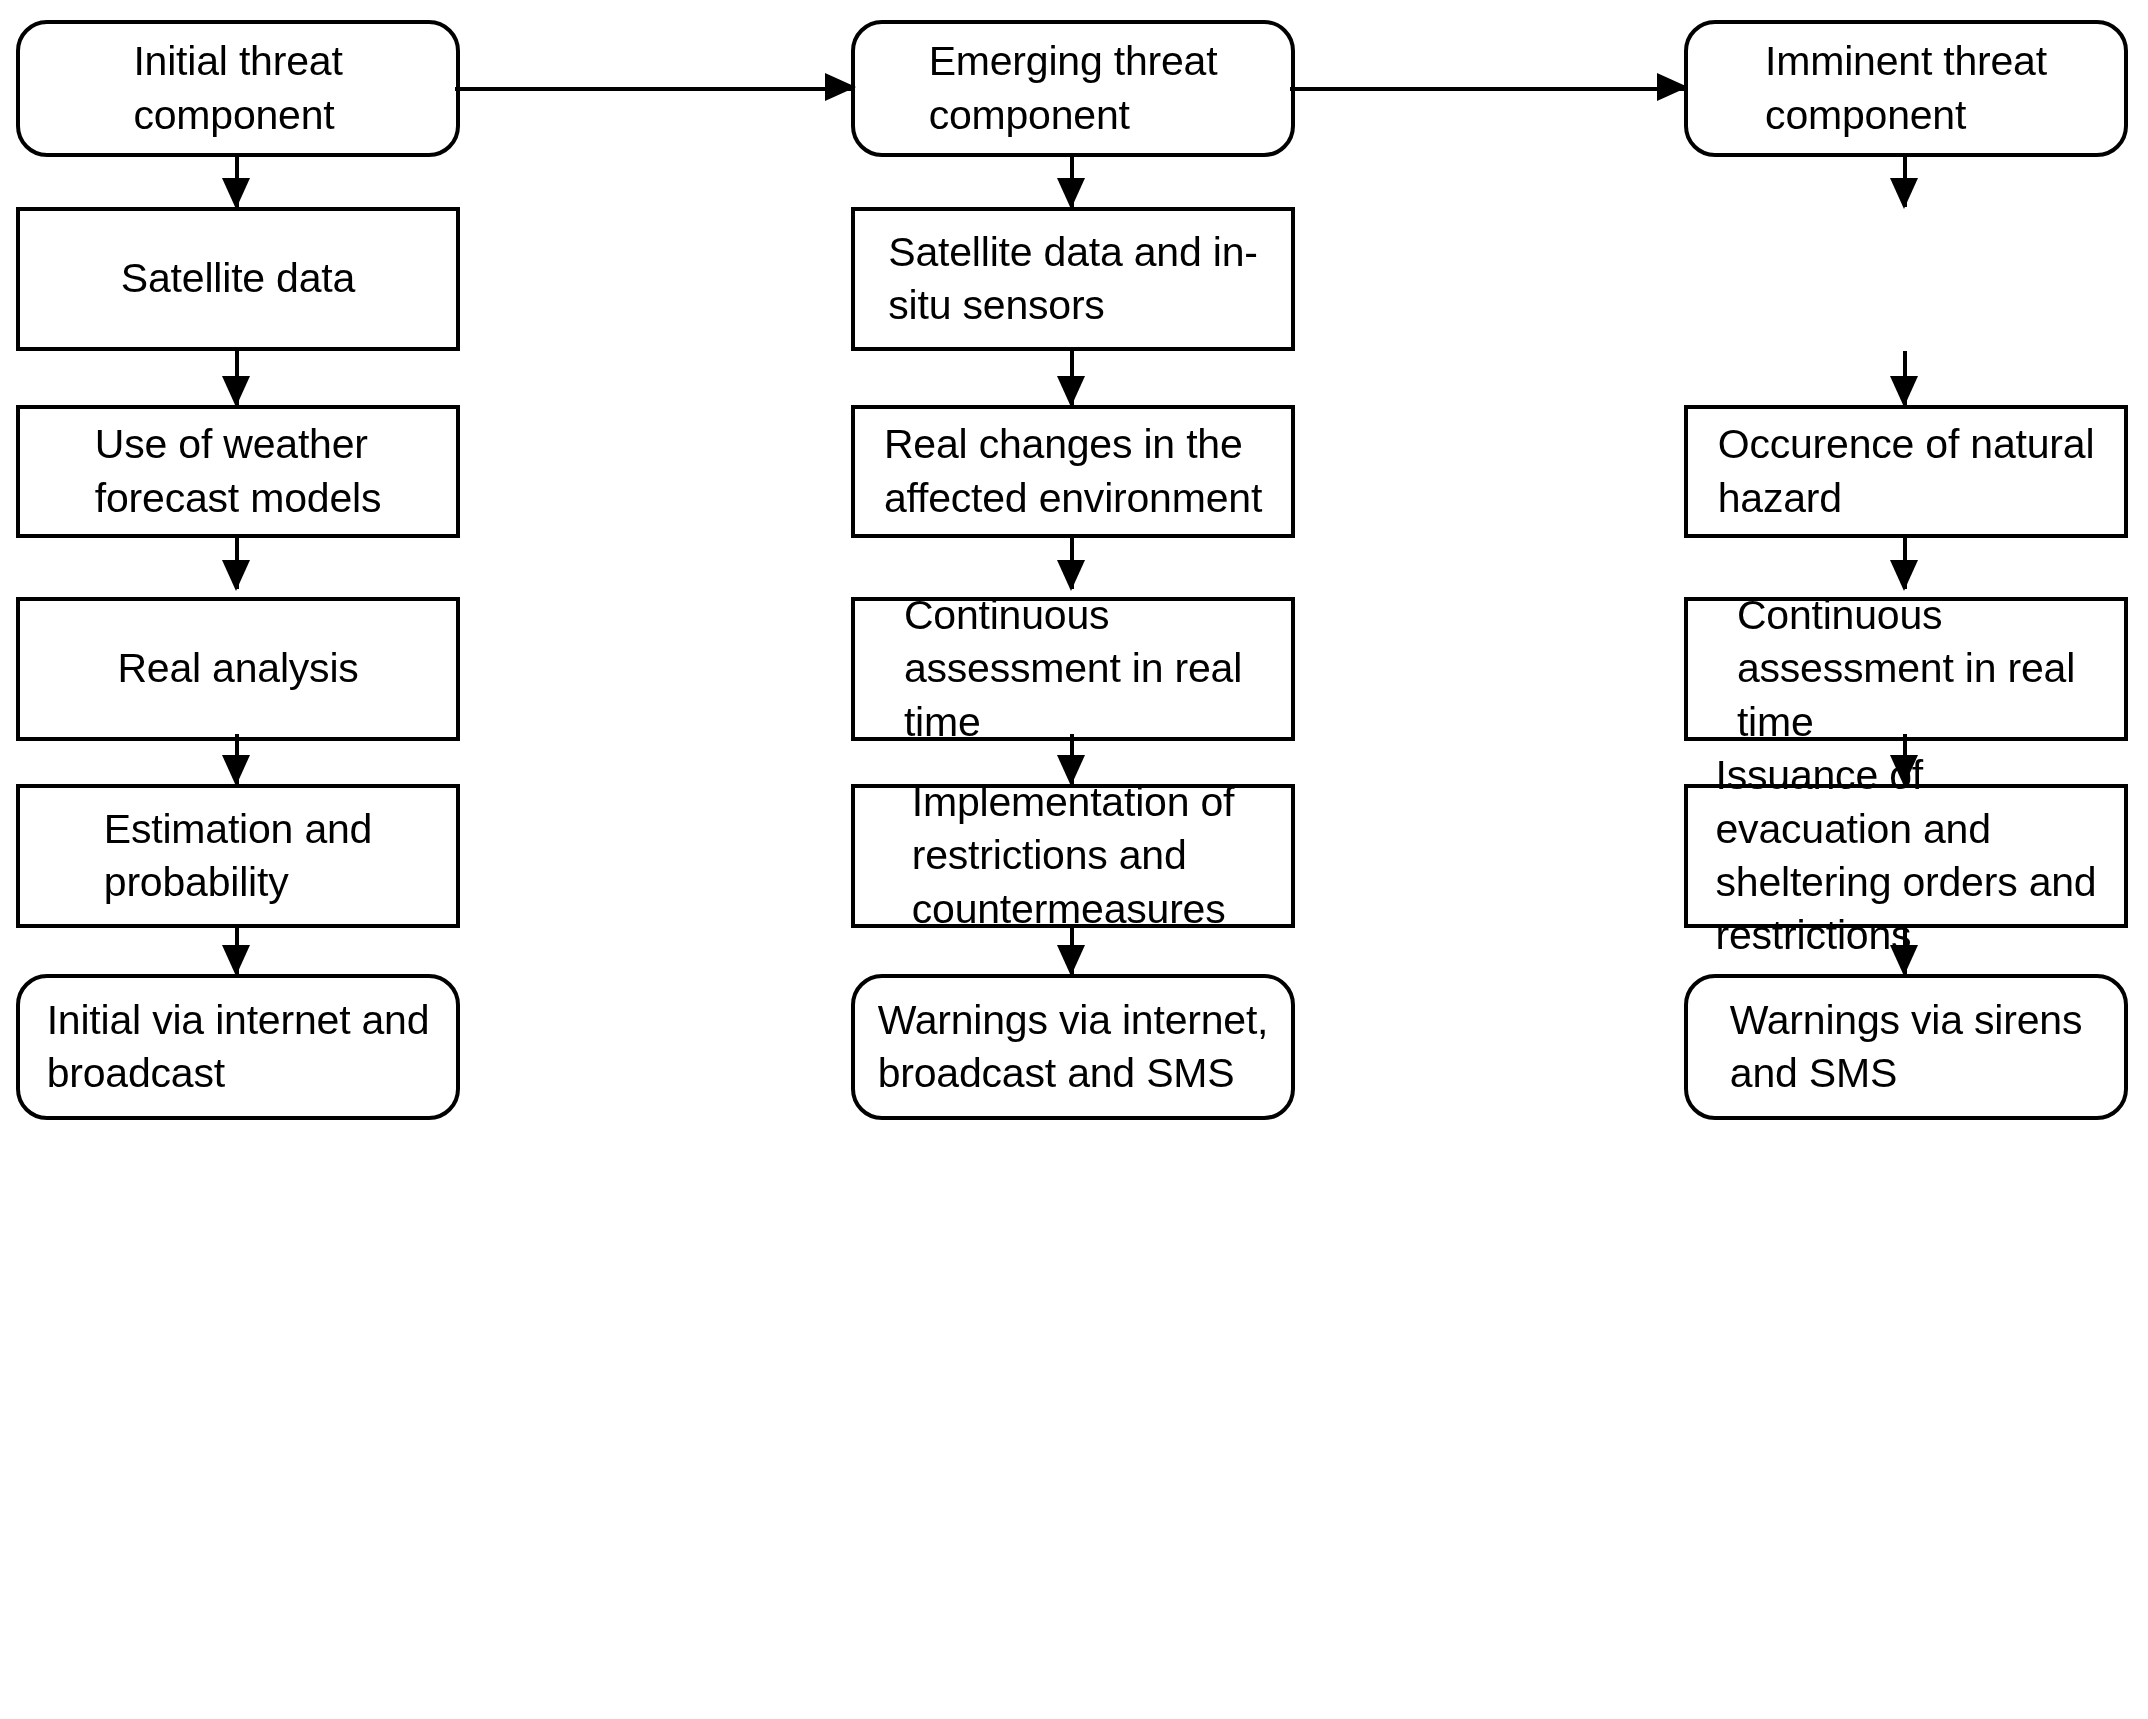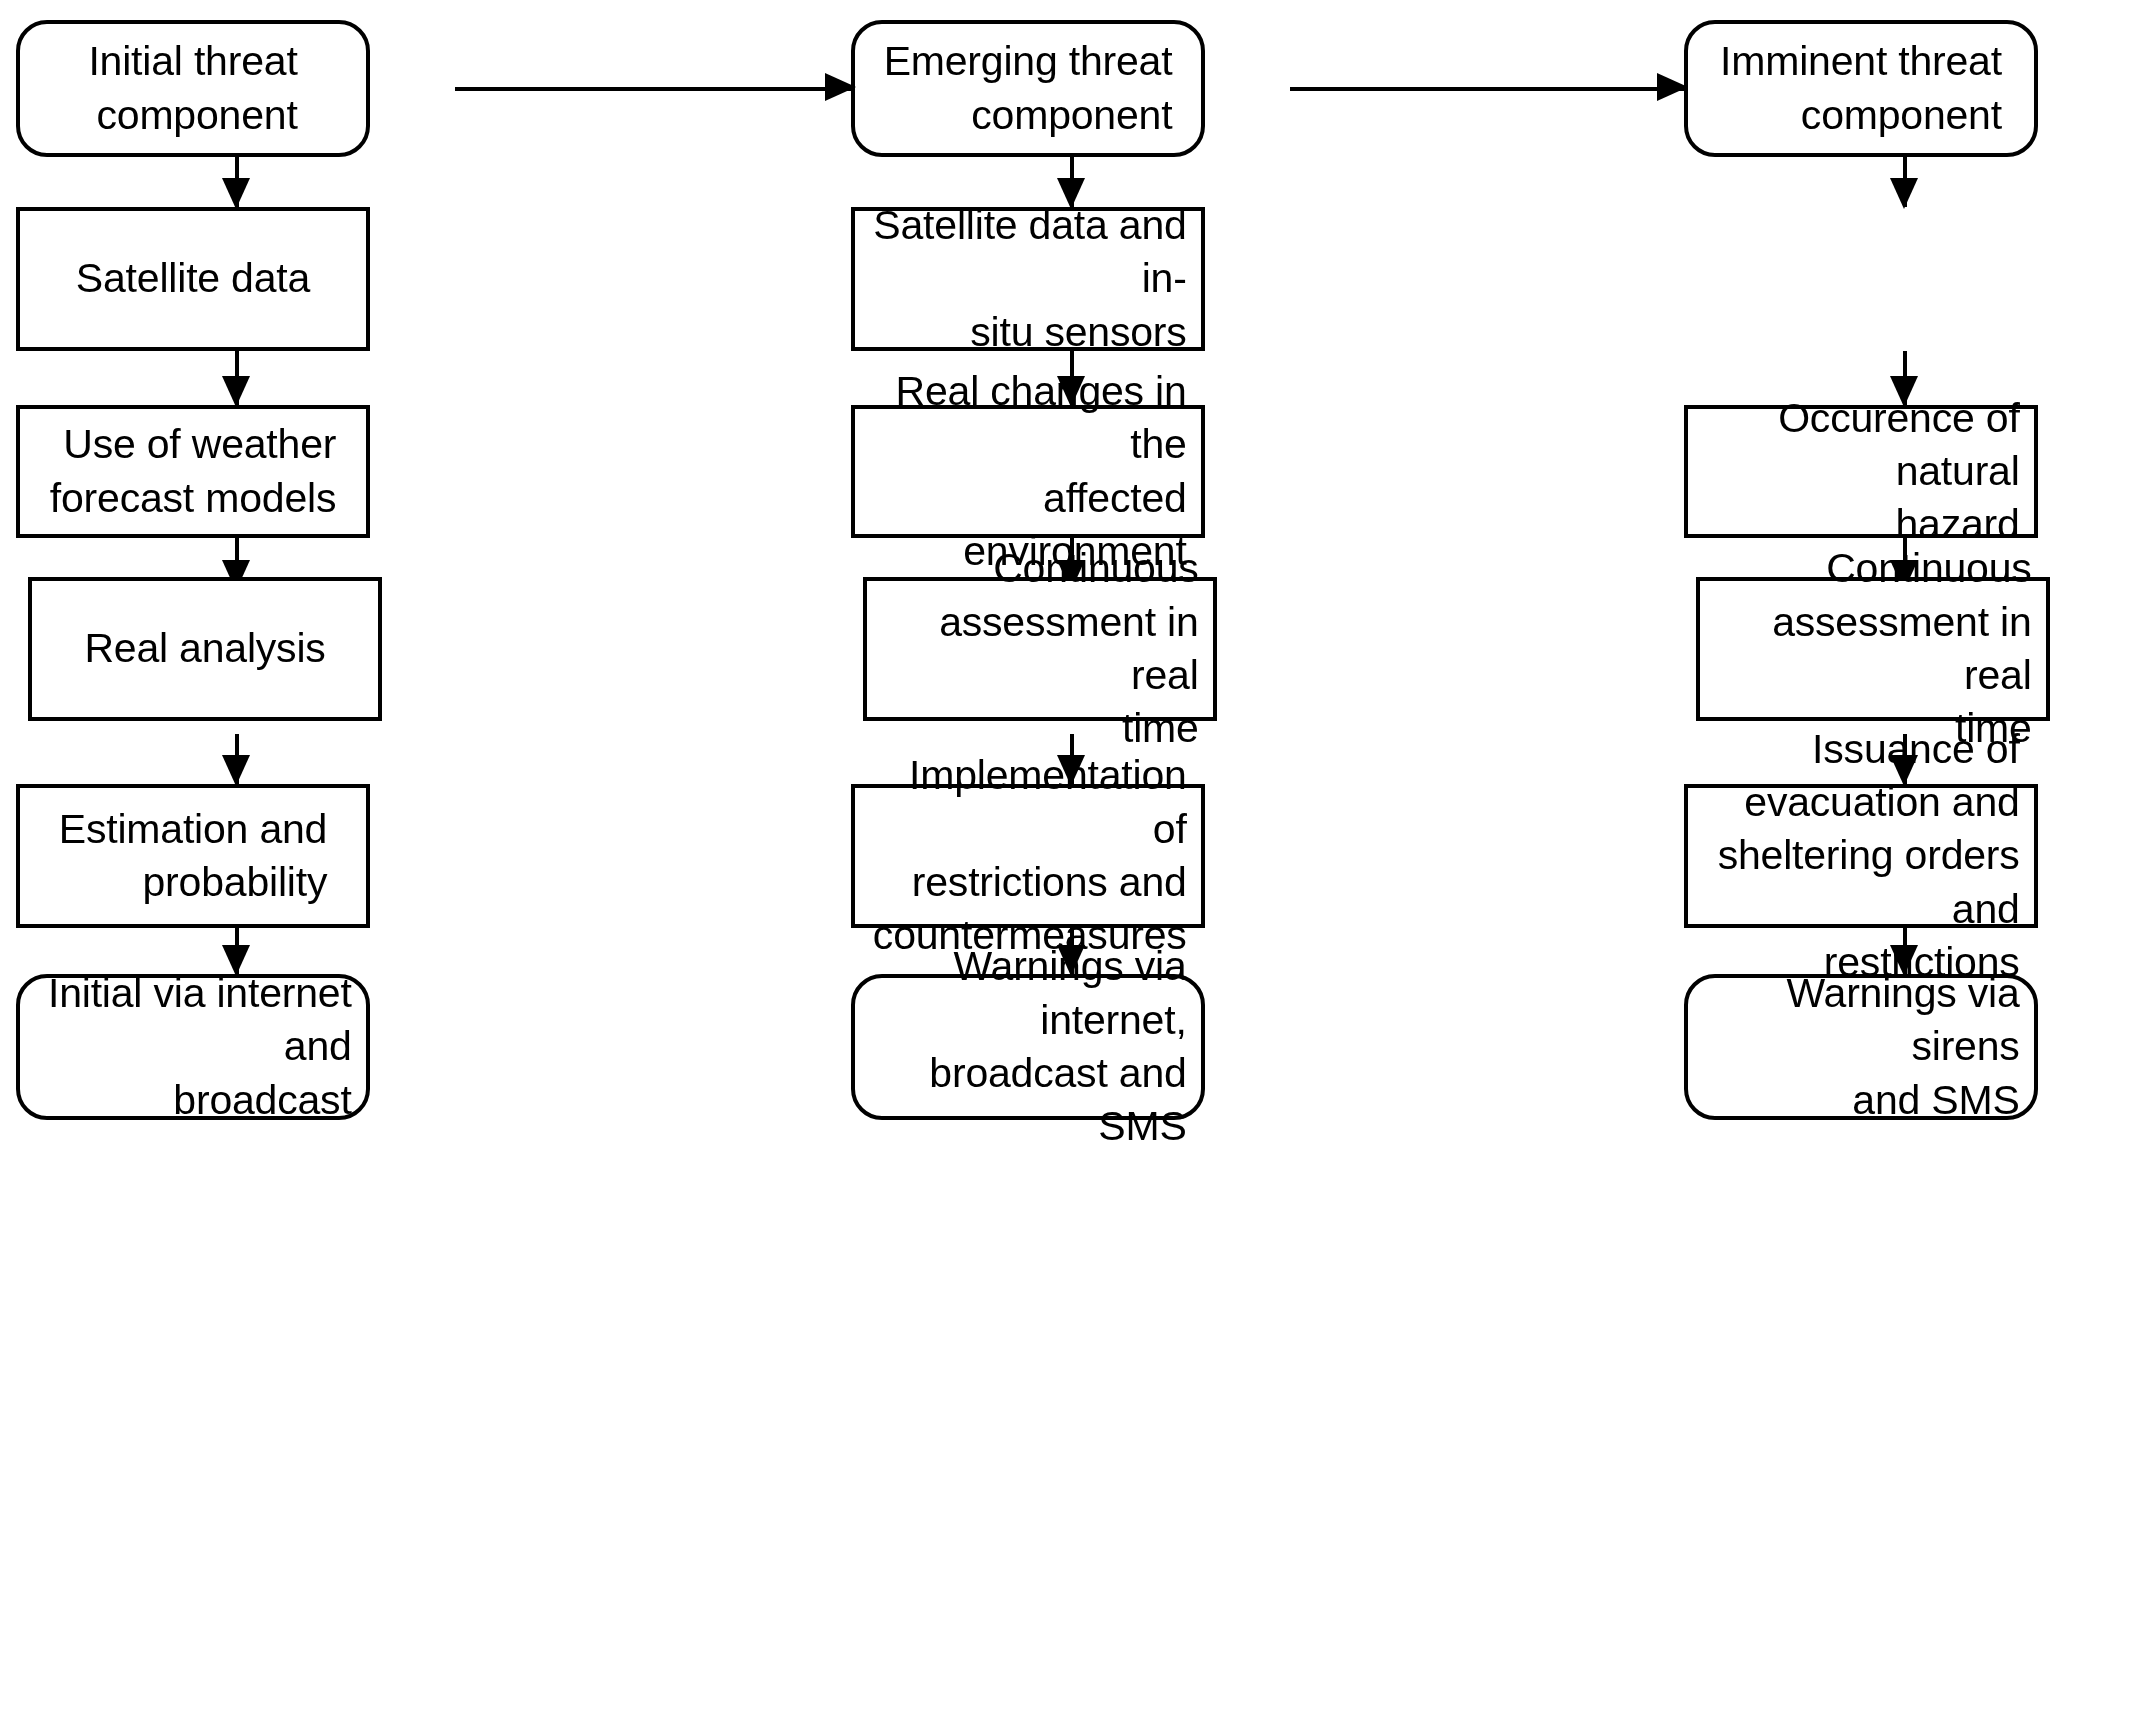--- a/index.html
+++ b/index.html
@@ -26,44 +26,44 @@
     width: 438px;
     height: 1719px;
   }
   .col-0 { left: 16px; }
   .col-1 { left: 851px; }
   .col-2 { left: 1684px; }
 
   .node {
     position: absolute;
     left: 0;
-    width: 354px;
+    width: 444px;
     box-sizing: border-box;
     border: 4.5px solid #000000;
     background: #ffffff;
     display: flex;
     align-items: center;
     justify-content: center;
-    text-align: right;
+    text-align: left;
   }
   .node.rounded { border-radius: 31px; }
   .node .label {
     display: block;
     font-size: 41px;
     line-height: 1.30;
     letter-spacing: -0.2px;
     padding: 0 14.4px;
     white-space: pre-line;
   }
 
   
   .r0 { top: 20px;   height: 137px; }
   .r1 { top: 207px;  height: 144px; }
   .r2 { top: 405px;  height: 133px; }
-  .r3 { top: 577px;  height: 144px; margin-left: 12px; }
+  .r3 { top: 597px;  height: 144px; }
   .r4 { top: 784px;  height: 144px; }
   .r5 { top: 974px; height: 146px; }
 
   
   .vconn {
     position: absolute;
     left: 219px;
     width: 3.6px;
     background: #000000;
   }

